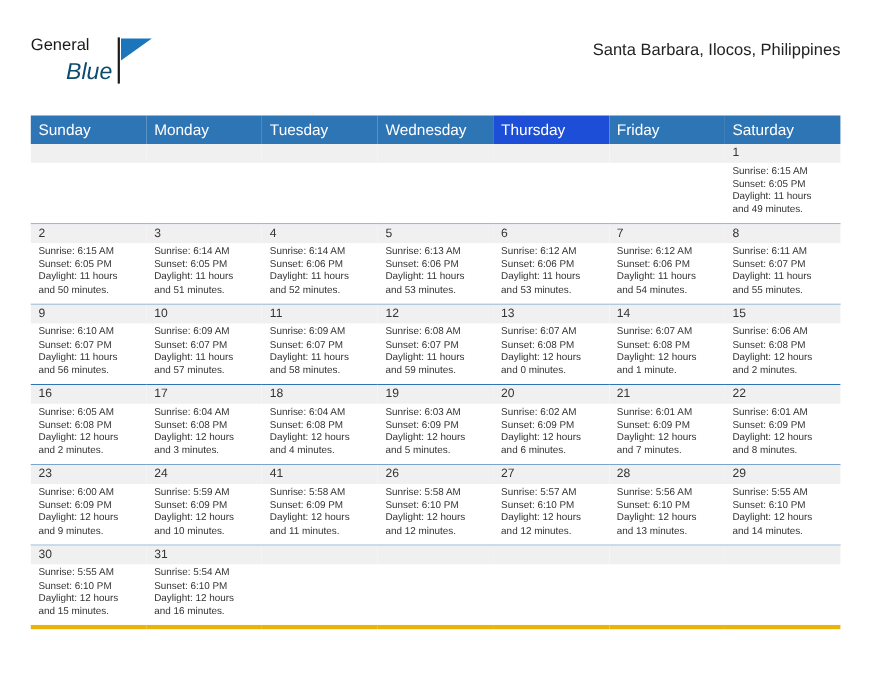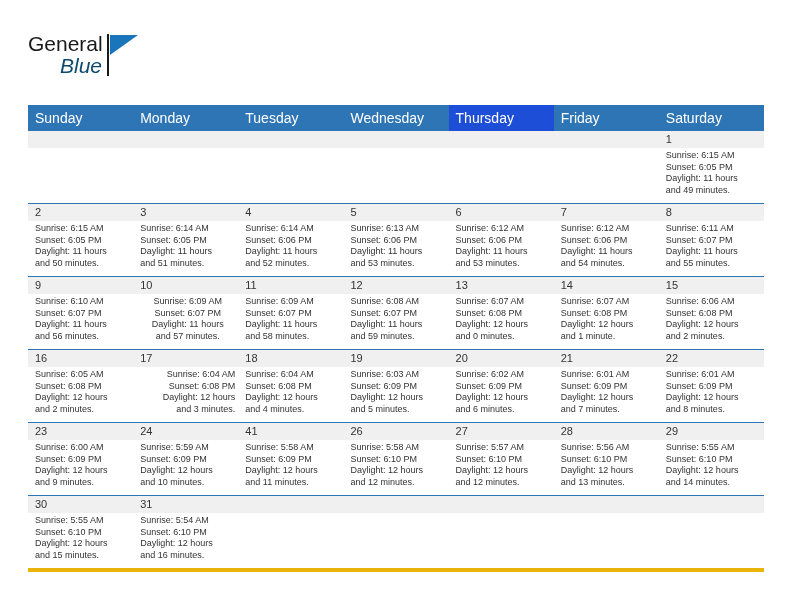--- a/index.html
+++ b/index.html
@@ -33,21 +33,21 @@
     position: absolute;
     left: 0;
     top: 4px;
     width: 200px;
     height: 58px;
   }
   .brand-general {
     position: absolute;
     left: 0;
     top: 0;
-    font-size: 21px;
+    font-size: 15px;
     letter-spacing: 0px;
     color: #1a1a1a;
     font-family: "Liberation Sans", sans-serif;
   }
   .brand-blue {
     position: absolute;
     left: 32px;
     top: 22px;
     font-size: 21px;
     color: #1b75bb;
@@ -167,20 +167,21 @@
   <div class="header">
 
     <div class="brand">
       <span class="brand-general">General</span>
       <span class="brand-bar"></span>
       <span class="brand-flag" style="border-left-color: rgb(27, 117, 187);"></span>
       <span class="brand-blue" style="color: #0c4a6e; font-style: italic;">Blue</span>
     </div>
 
     <div class="title-block">
+      <div class="cal-subtitle">Santa Barbara, Ilocos, Philippines</div>
     </div>
 
   </div>
 
   <table class="calendar">
     <thead>
       <tr>
         <th style="background: rgb(46, 117, 182);">Sunday</th>
         <th style="background: rgb(46, 117, 182);">Monday</th>
         <th style="background: rgb(46, 117, 182);">Tuesday</th>
@@ -327,21 +328,21 @@
               <div class="daynum-band" style="background: rgb(240, 240, 240);"></div>
               <div class="daynum">9</div>
               <div class="details">
                 <div>Sunrise: 6:10 AM</div>
                 <div>Sunset: 6:07 PM</div>
                 <div>Daylight: 11 hours</div>
                 <div>and 56 minutes.</div>
               </div>
             </div>
           </td>
-          <td style="border-bottom-color: rgb(46, 117, 182); text-align: center;">
+          <td style="border-bottom-color: rgb(46, 117, 182);">
             <div class="cell filled">
               <div class="daynum-band" style="background: rgb(240, 240, 240);"></div>
               <div class="daynum">10</div>
               <div class="details">
                 <div>Sunrise: 6:09 AM</div>
                 <div>Sunset: 6:07 PM</div>
                 <div>Daylight: 11 hours</div>
                 <div>and 57 minutes.</div>
               </div>
             </div>
@@ -413,21 +414,21 @@
               <div class="daynum-band" style="background: rgb(240, 240, 240);"></div>
               <div class="daynum">16</div>
               <div class="details">
                 <div>Sunrise: 6:05 AM</div>
                 <div>Sunset: 6:08 PM</div>
                 <div>Daylight: 12 hours</div>
                 <div>and 2 minutes.</div>
               </div>
             </div>
           </td>
-          <td style="border-bottom-color: rgb(46, 117, 182); text-align: right;">
+          <td style="border-bottom-color: rgb(46, 117, 182);">
             <div class="cell filled">
               <div class="daynum-band" style="background: rgb(240, 240, 240);"></div>
               <div class="daynum">17</div>
               <div class="details">
                 <div>Sunrise: 6:04 AM</div>
                 <div>Sunset: 6:08 PM</div>
                 <div>Daylight: 12 hours</div>
                 <div>and 3 minutes.</div>
               </div>
             </div>

